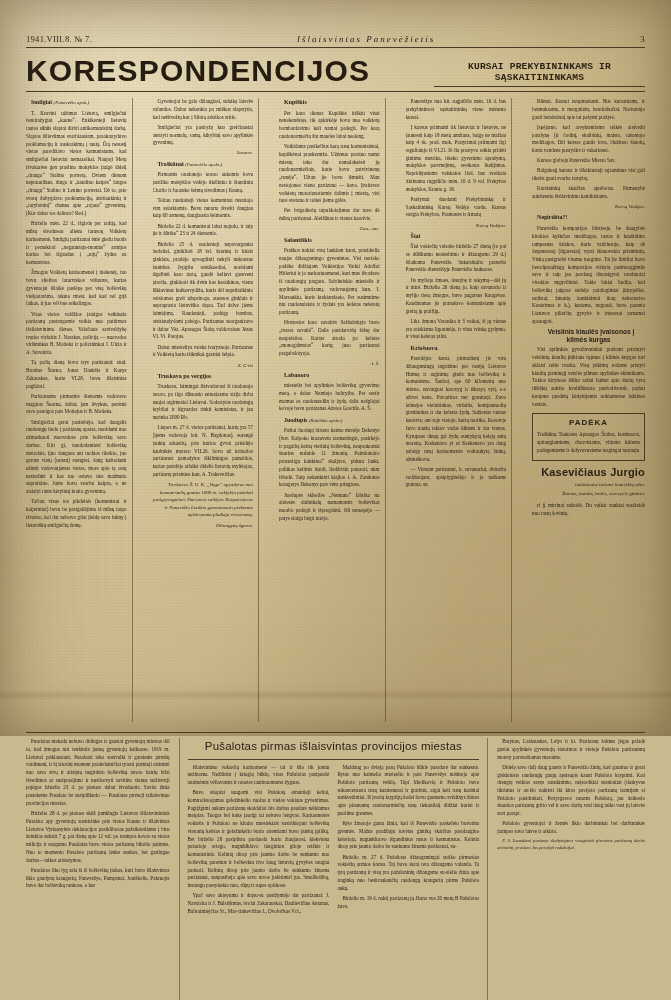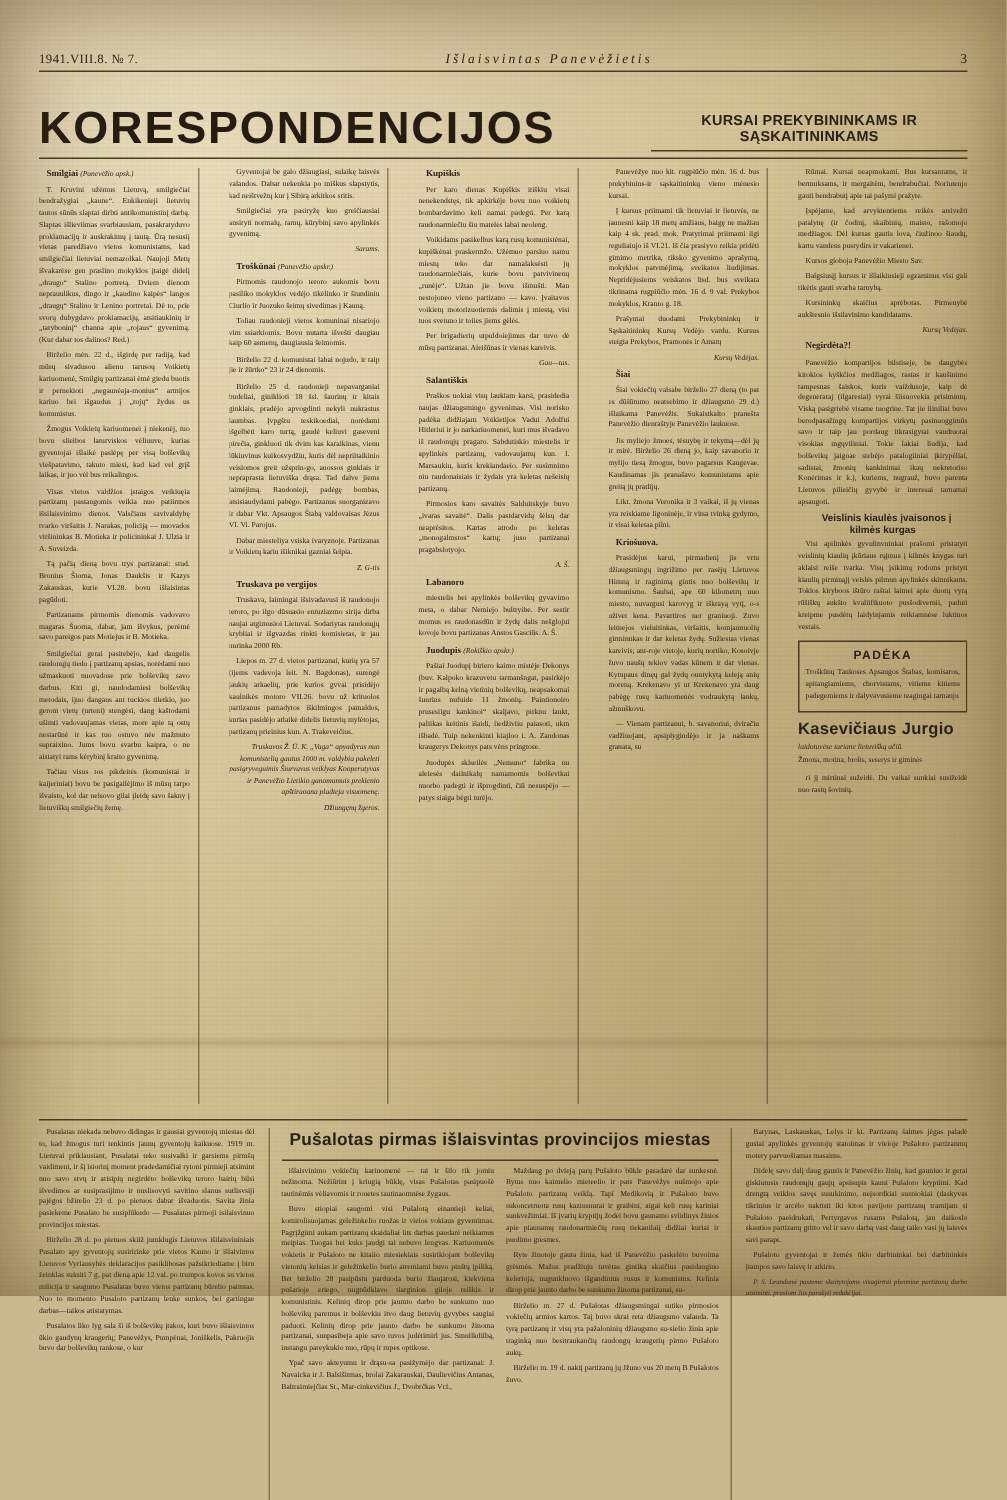--- a/index.html
+++ b/index.html
@@ -3,21 +3,21 @@
 <meta charset="utf-8">
 <style>
   html,body{margin:0;padding:0;}
   body{
     width:671px;height:1000px;overflow:hidden;
     background:#c9b98f;
     font-family:"Liberation Serif", serif;
     color:#2b2216;
   }
   .page{
-    position:relative;width:671px;height:864px;
+    position:relative;width:671px;height:736px;
     background:
       radial-gradient(ellipse at 20% 10%, rgba(255,248,225,0.55), rgba(255,248,225,0) 55%),
       radial-gradient(ellipse at 85% 85%, rgba(120,95,55,0.22), rgba(120,95,55,0) 60%),
       linear-gradient(115deg,#d7c79b 0%,#cdbc8e 25%,#d3c293 50%,#c6b383 75%,#cfbe8d 100%);
     box-sizing:border-box;
     padding:34px 26px 20px 26px;
   }
   .grain{
     position:absolute;inset:0;pointer-events:none;
     background-image:
@@ -37,43 +37,43 @@
   
   .masthead{
     display:flex;justify-content:space-between;align-items:flex-end;
     font-size:8.5px;letter-spacing:.3px;
     border-bottom:1px solid #4a3c25;
     padding-bottom:3px;margin-bottom:5px;
   }
   .masthead .mid{font-size:9px;letter-spacing:2px;font-style:italic;}
   .masthead .right{font-size:9px;}
 
-  .headwrap{display:flex;align-items:flex-end;gap:10px;}
+  .headwrap{display:flex;align-items:center;gap:10px;}
   .korespond{
     flex:0 0 398px;
     font-family:"Liberation Sans", sans-serif;
     font-weight:bold;
     font-size:30px;
     letter-spacing:1.2px;
     line-height:1;
     color:#241c11;
     padding-top:2px;
     white-space:nowrap;
   }
   .headright{
     flex:1;
-    font-family:Liberation Sans, sans-serif;
+    font-family:Liberation Mono, monospace;
     font-weight:bold;
     font-size:9.6px;
     letter-spacing:.2px;
     line-height:1.15;
     text-align:center;
     border-bottom:1px solid #4a3c25;
     padding-bottom:3px;
-    margin-top:22px;
+    margin-top:8px;
   }
 
   .rule{border:0;border-top:1px solid #4a3c25;margin:4px 0 6px 0;}
 
   
   .cols{
     display:grid;
     grid-template-columns: 1fr 1fr 1fr 1fr 1.06fr;
     column-gap:20px;
     height:624px;
@@ -108,21 +108,21 @@
   }
   .padeka{
     border:1px solid #4a3c25;
     padding:3px 4px;
     margin:5px 0;
     text-align:center;
   }
   .padeka .t{font-family:"Liberation Sans", sans-serif;font-weight:bold;font-size:8px;letter-spacing:1px;margin-bottom:2px;}
   .padeka p{text-indent:0;text-align:justify;}
   .kasev{
-    text-align:left;margin:6px 0 4px 0;
+    text-align:right;margin:6px 0 4px 0;
   }
   .kasev .n{
     font-family:"Liberation Sans", sans-serif;
     font-weight:bold;font-size:11px;line-height:1.05;letter-spacing:.2px;
   }
   .kasev .s{font-size:5px;font-style:italic;margin-top:2px;}
   .kasev .m{font-size:5px;margin-top:2px;}
 
   
   .bottom{
@@ -137,21 +137,21 @@
   }
   .bcol{font-size:5.1px;line-height:1.52;text-align:justify;overflow:hidden;}
   .bcol p{margin:0 0 2.5px 0;text-indent:5px;}
   .bcol.mid{
     border-left:1px solid rgba(74,60,37,.55);
     border-right:1px solid rgba(74,60,37,.55);
     padding:0 8px;
   }
   .btitle{
     font-family:"Liberation Sans", sans-serif;
-    font-weight:bold;font-size:11.5px;text-align:center;
+    font-weight:normal;font-size:11.5px;text-align:center;
     letter-spacing:.2px;margin:0 0 4px 0;text-indent:0;
     border-bottom:1px solid #4a3c25;padding-bottom:3px;
   }
   .twocol{column-count:2;column-gap:8px;}
   .footnote{font-size:4.6px;font-style:italic;text-indent:0;margin-top:4px;}
 </style>
 </head>
 <body>
 
 <div class="page">

